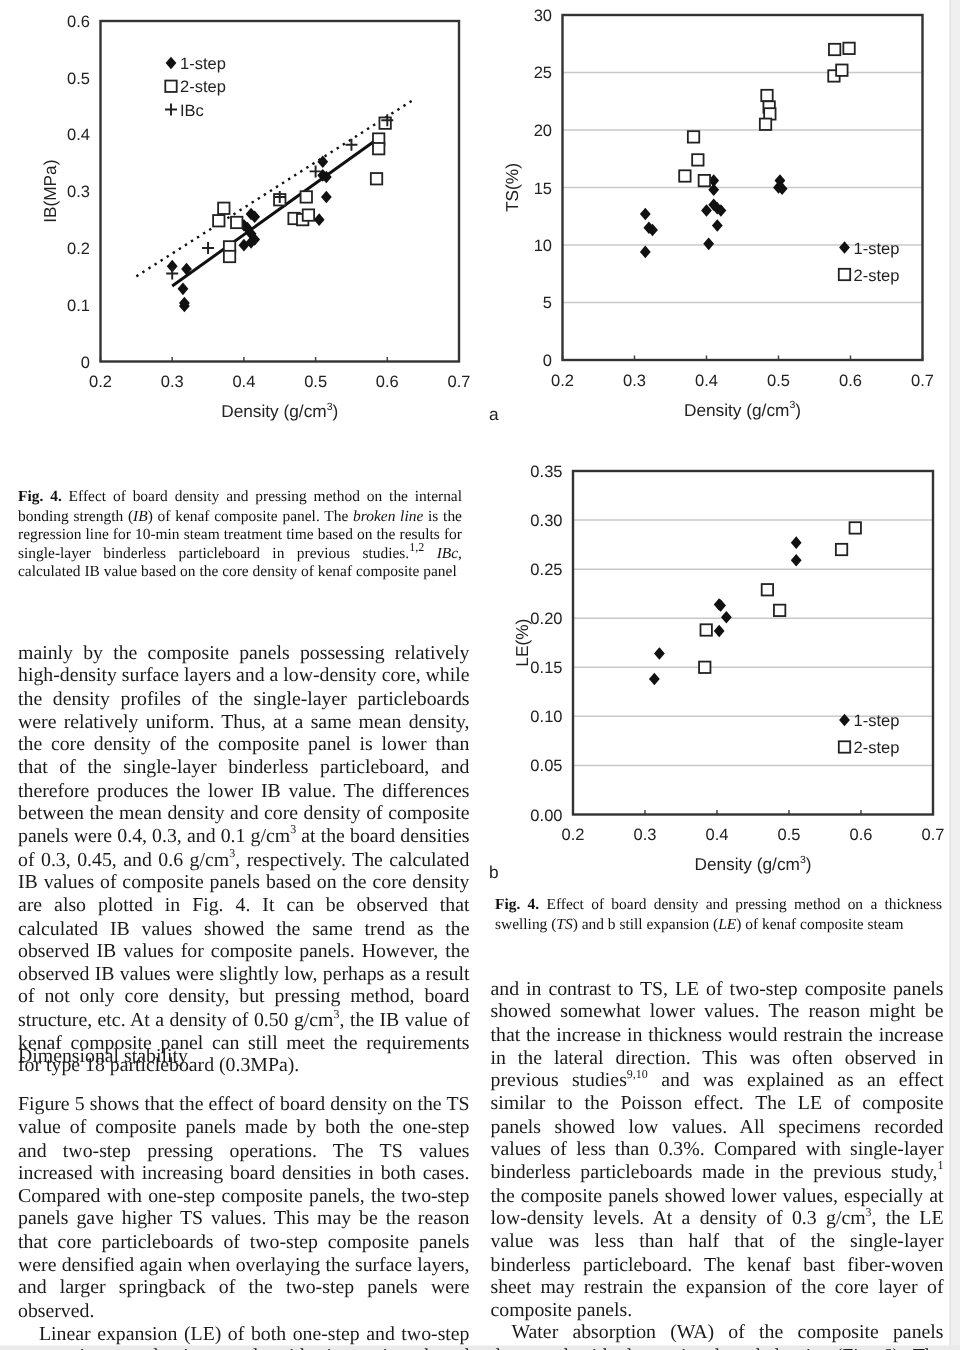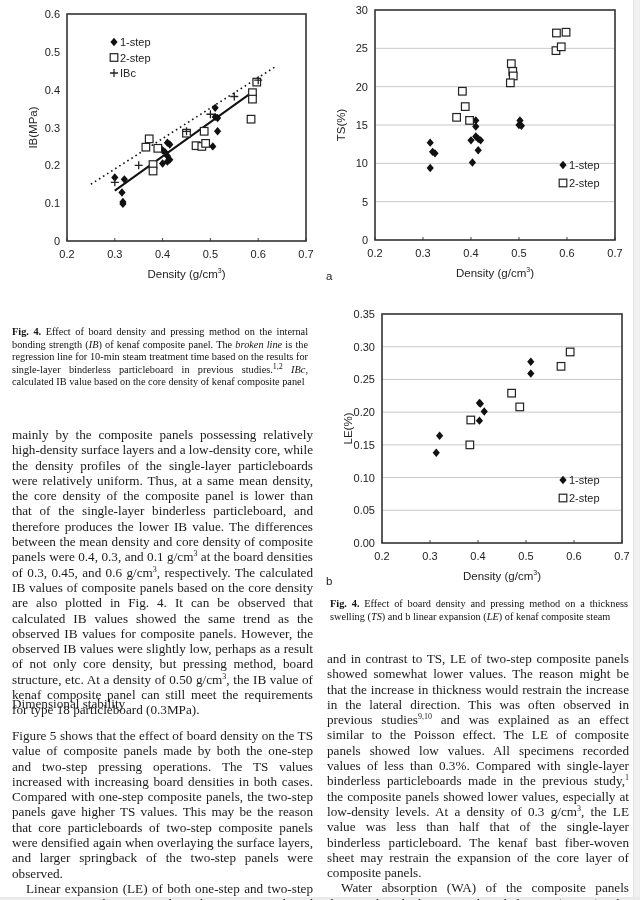--- a/index.html
+++ b/index.html
@@ -226,21 +226,21 @@
       <rect x="239.2" y="204.2" width="7.6" height="7.6" fill="#fff" stroke="#222" stroke-width="1.2"></rect>
       <text x="249" y="212" font-size="11">2-step</text>
     </g>
   </svg>
 
 <div class="caption" style="left:12px;top:298px;width:296px;margin-top:28px;">
   <b>Fig. 4.</b><span> Effect of board density and pressing method on the internal bonding strength (</span><i>IB</i><span>) of kenaf composite panel. The </span><i>broken line</i><span> is the regression line for 10-min steam treatment time based on the results for single-layer binderless particleboard in previous studies.</span><sup>1,2</sup><i> IBc</i><span>, calculated IB value based on the core density of kenaf composite panel</span>
 </div>
 
 <div class="caption" style="left:330px;top:598px;width:298px;">
-  <b>Fig. 4.</b><span> Effect of board density and pressing method on a thickness swelling (</span><i>TS</i><span>) and b linear expansion (</span><i>LE</i><span>) of kenaf composite steam</span>
+  <b>Fig. 4.</b><span> Effect of board density and pressing method on a thickness swelling (</span><i>TS</i><span>) and b still expansion (</span><i>LE</i><span>) of kenaf composite steam</span>
 </div>
 
 <div class="body-col" style="left:12px;top:427px;width:301px;">
   <p><span>mainly by the composite panels possessing relatively high-density surface layers and a low-density core, while the density profiles of the single-layer particleboards were relatively uniform. Thus, at a same mean density, the core density of the composite panel is lower than that of the single-layer binderless particleboard, and therefore produces the lower IB value. The differences between the mean density and core density of composite panels were 0.4, 0.3, and 0.1 g/cm</span><sup>3</sup><span> at the board densities of 0.3, 0.45, and 0.6 g/cm</span><sup>3</sup><span>, respectively. The calculated IB values of composite panels based on the core density are also plotted in Fig. 4. It can be observed that calculated IB values showed the same trend as the observed IB values for composite panels. However, the observed IB values were slightly low, perhaps as a result of not only core density, but pressing method, board structure, etc. At a density of 0.50 g/cm</span><sup>3</sup><span>, the IB value of kenaf composite panel can still meet the requirements for type 18 particleboard (0.3MPa).</span></p>
 </div>
 
 <div class="heading" style="left:12px;top:696px;">Dimensional stability</div>
 
 <div class="body-col" style="left:12px;top:728px;width:301px;">
   <p>Figure 5 shows that the effect of board density on the TS value of composite panels made by both the one-step and two-step pressing operations. The TS values increased with increasing board densities in both cases. Compared with one-step composite panels, the two-step panels gave higher TS values. This may be the reason that core particleboards of two-step composite panels were densified again when overlaying the surface layers, and larger springback of the two-step panels were observed.</p>

